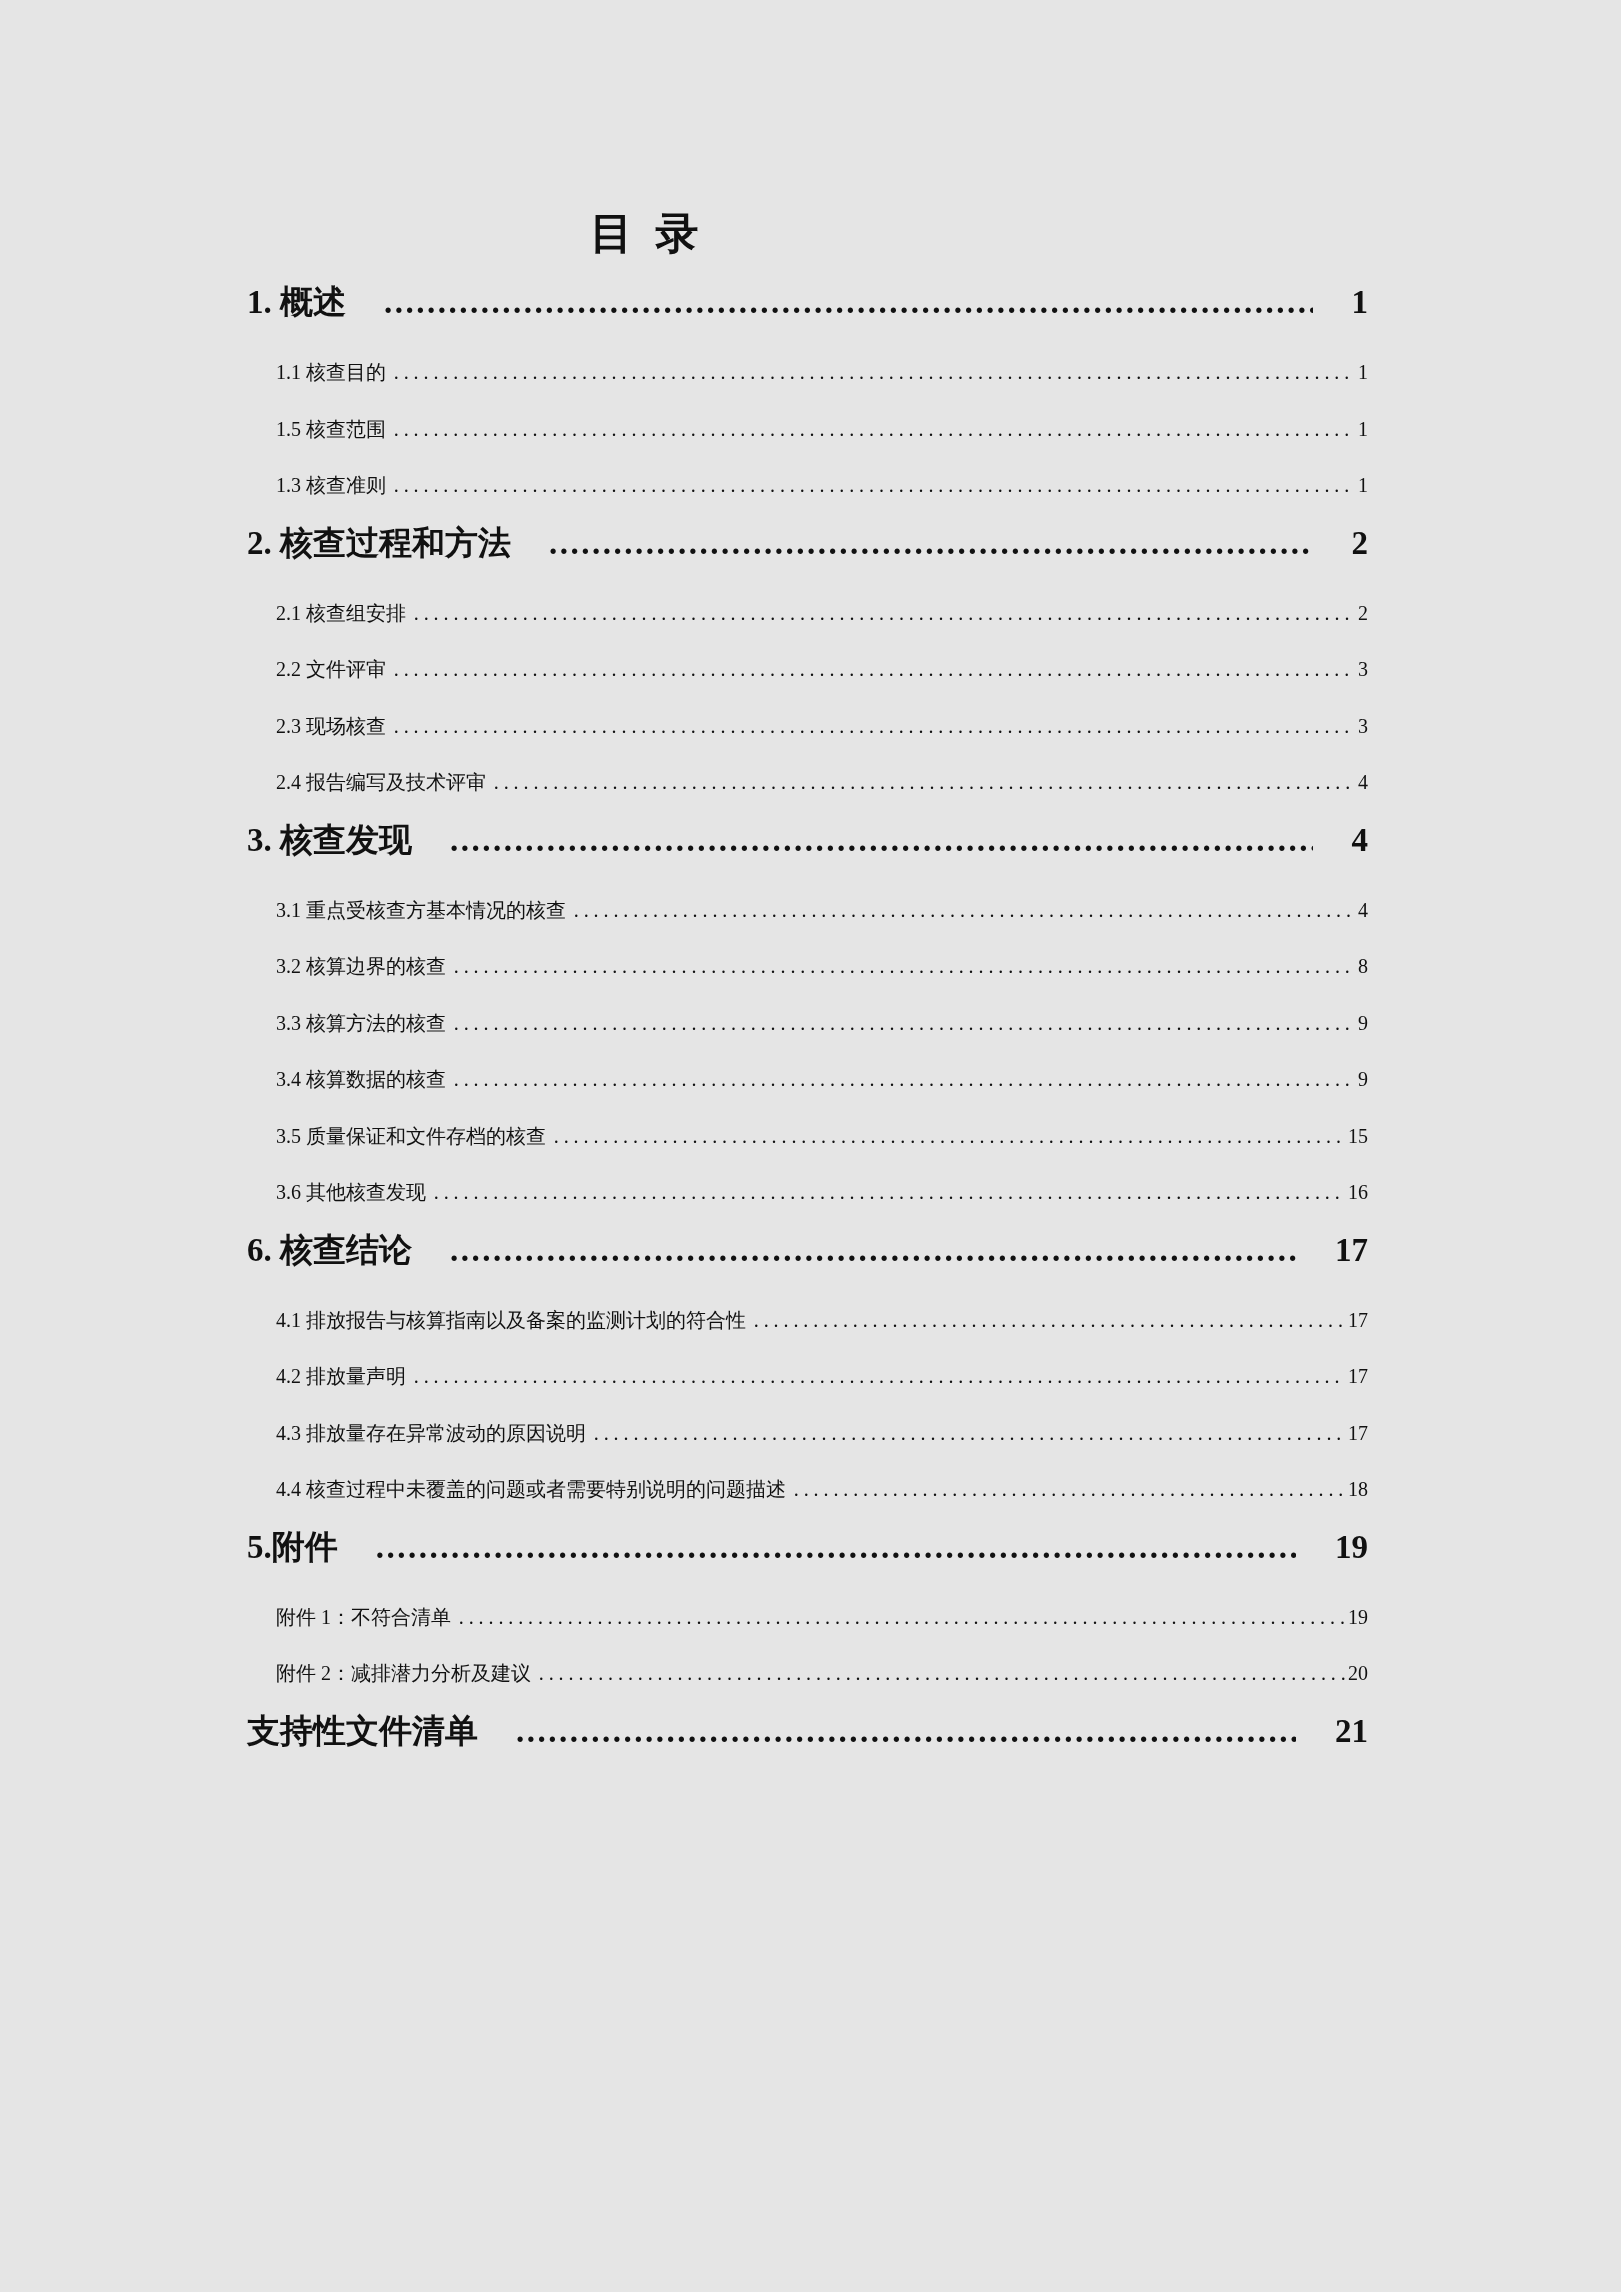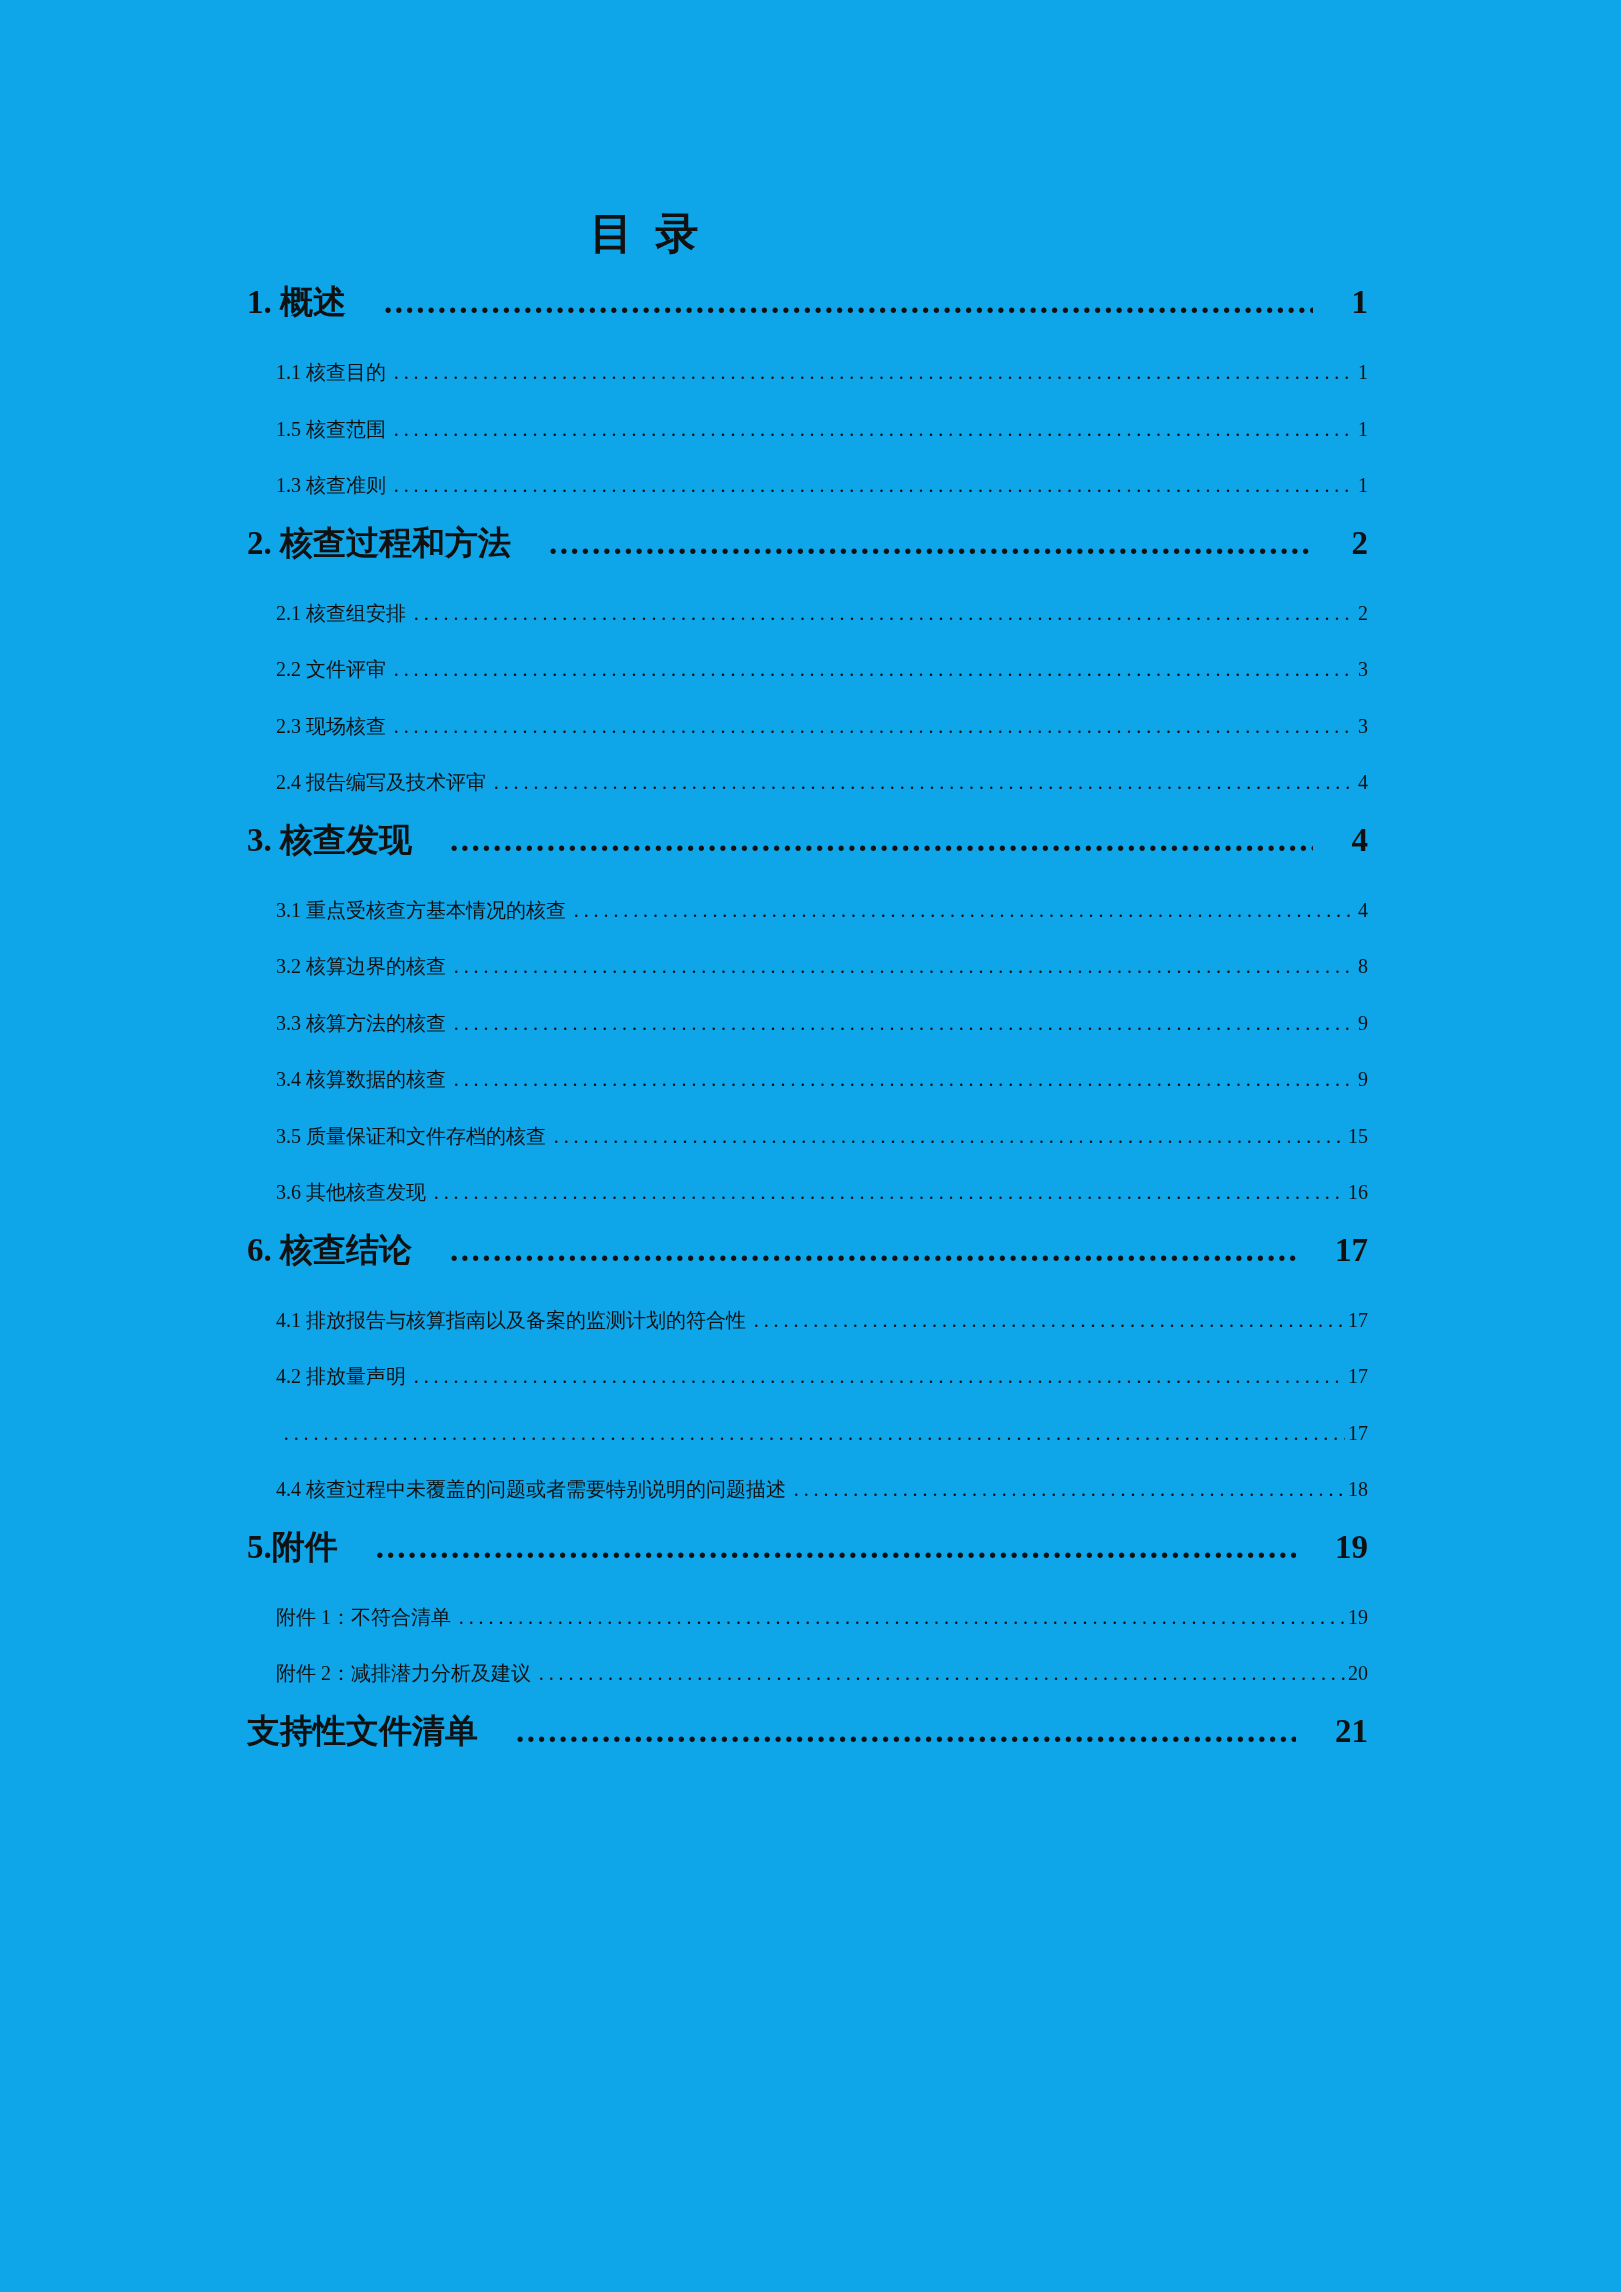--- a/index.html
+++ b/index.html
@@ -4,21 +4,21 @@
 <style>
   html, body {
     margin: 0;
     padding: 0;
     background: #ffffff;
   }
   .page {
     position: relative;
     width: 1621px;
     height: 2293px;
-    background: #0ea5e9;
+    background: #e5e5e5;
     color: #111111;
     font-family: "Liberation Serif", "DejaVu Serif", serif;
     overflow: hidden;
     box-sizing: border-box;
   }
   .toc {
     box-sizing: border-box;
     padding: 211px 253px 0 247px;
   }
   .doc-title {
@@ -192,20 +192,21 @@
         <span class="toc-page">17</span>
     </div>
 
     <div class="toc-row lvl2">
       <span class="toc-label">4.2 排放量声明</span>
         <span class="toc-dots"></span>
         <span class="toc-page">17</span>
     </div>
 
     <div class="toc-row lvl2">
+      <span class="toc-label">4.3 排放量存在异常波动的原因说明</span>
         <span class="toc-dots"></span>
         <span class="toc-page">17</span>
     </div>
 
     <div class="toc-row lvl2">
       <span class="toc-label">4.4 核查过程中未覆盖的问题或者需要特别说明的问题描述</span>
         <span class="toc-dots"></span>
         <span class="toc-page">18</span>
     </div>
 

